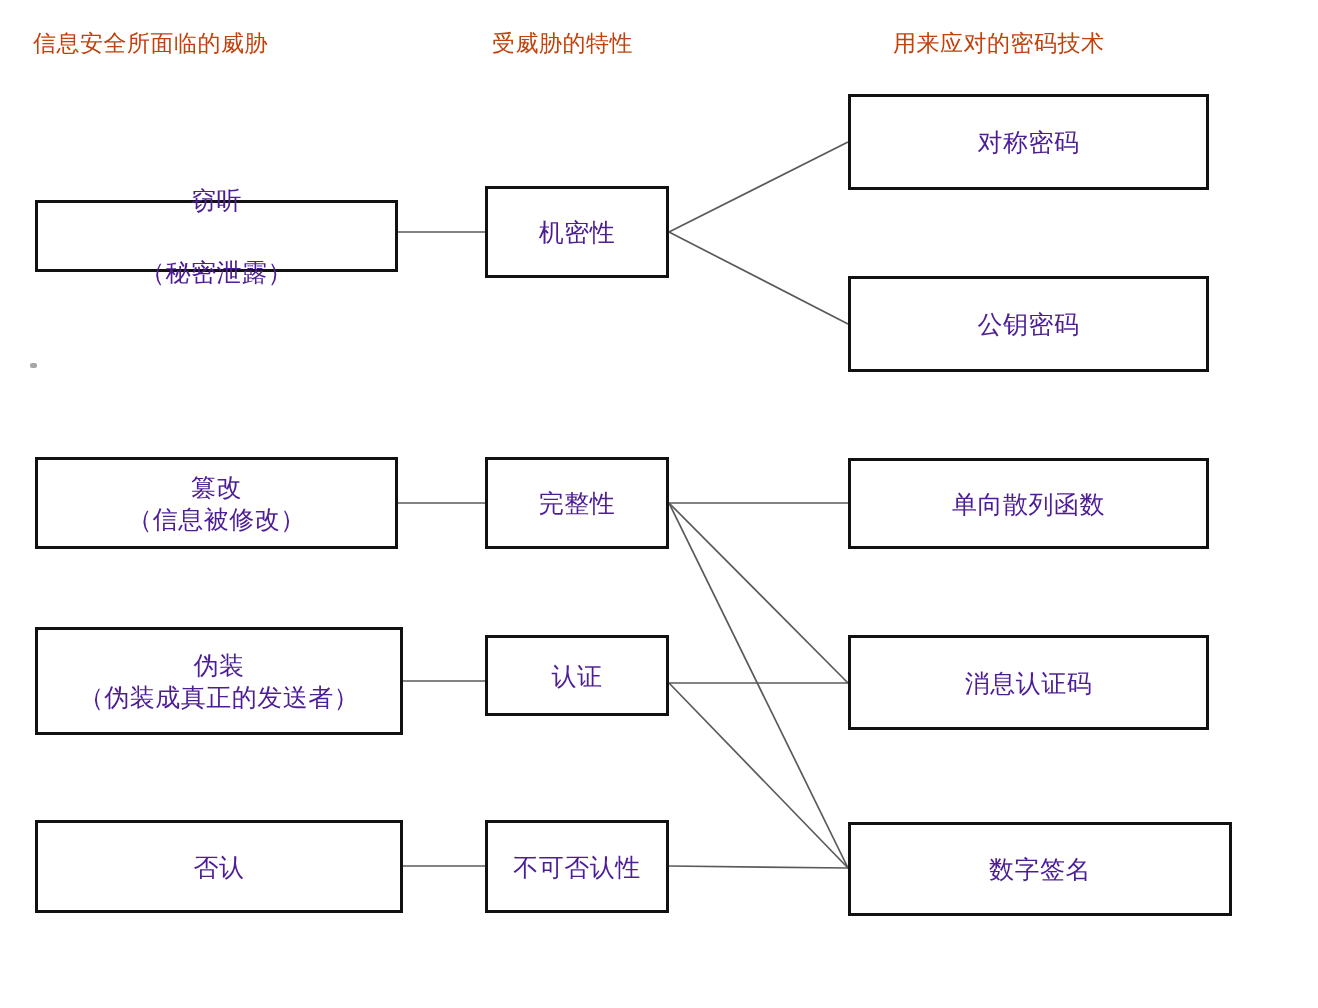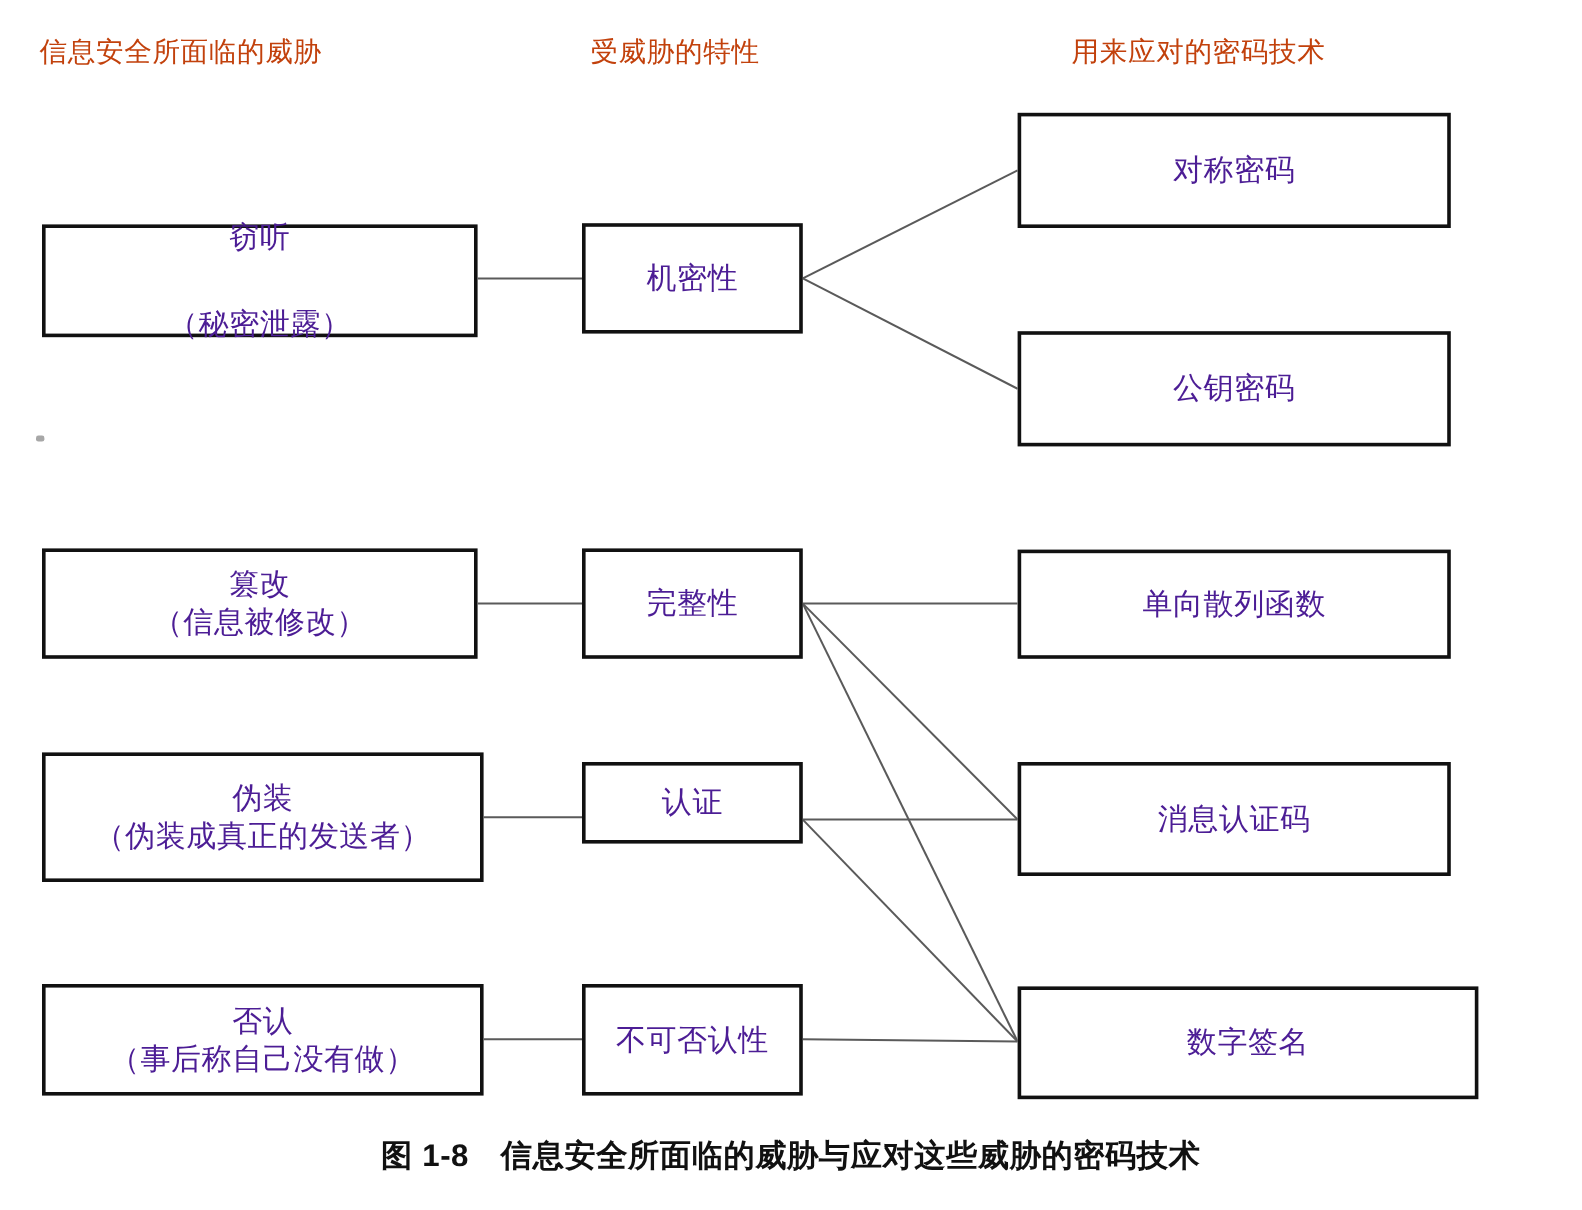--- a/index.html
+++ b/index.html
@@ -106,45 +106,44 @@
         <line x1="669" y1="503" x2="848" y2="503"></line>
         <line x1="669" y1="503" x2="848" y2="683"></line>
         <line x1="669" y1="503" x2="848" y2="868"></line>
         <line x1="669" y1="683" x2="848" y2="683"></line>
         <line x1="669" y1="683" x2="848" y2="868"></line>
         <line x1="669" y1="866" x2="848" y2="868"></line>
       </g>
   </svg>
 
   <div id="threat-nodes">
-      <div class="node left" style="left: 35px; top: 187px; width: 363px; height: 94px; gap: 40px;">
+      <div class="node left" style="left: 35px; top: 200px; width: 363px; height: 72px; gap: 40px;">
         <span>窃听</span>
         <span class="line2">（秘密泄露）</span>
       </div>
       <div class="node left" style="left: 35px; top: 457px; width: 363px; height: 92px;">
         <span>篡改</span>
         <span class="line2">（信息被修改）</span>
       </div>
       <div class="node left" style="left: 35px; top: 627px; width: 368px; height: 108px;">
         <span>伪装</span>
         <span class="line2">（伪装成真正的发送者）</span>
       </div>
       <div class="node left" style="left: 35px; top: 820px; width: 368px; height: 93px;">
         <span>否认</span>
-        <span class="line2">（事后称自己没有做）</span>
       </div>
     </div>
   <div id="property-nodes">
       <div class="node mid" style="left: 485px; top: 186px; width: 184px; height: 92px;">
         <span>机密性</span>
       </div>
       <div class="node mid" style="left: 485px; top: 457px; width: 184px; height: 92px;">
         <span>完整性</span>
       </div>
-      <div class="node mid" style="left: 485px; top: 635px; width: 184px; height: 68px;">
+      <div class="node mid" style="left: 485px; top: 635px; width: 184px; height: 81px;">
         <span>认证</span>
       </div>
       <div class="node mid" style="left: 485px; top: 820px; width: 184px; height: 93px;">
         <span>不可否认性</span>
       </div>
     </div>
   <div id="technique-nodes">
       <div class="node right" style="left: 848px; top: 94px; width: 361px; height: 96px;">
         <span>对称密码</span>
       </div>
@@ -159,15 +158,14 @@
       </div>
       <div class="node right" style="left: 848px; top: 822px; width: 384px; height: 94px;">
         <span>数字签名</span>
       </div>
     </div>
 
   <div id="artifacts">
       <div class="speck" style="left: 30px; top: 363px;"></div>
     </div>
 
-  <div class="caption">图 1-8　信息安全所面临的威胁与应对这些威胁的密码技术</div>
 
 </div>
 
 </body></html>

